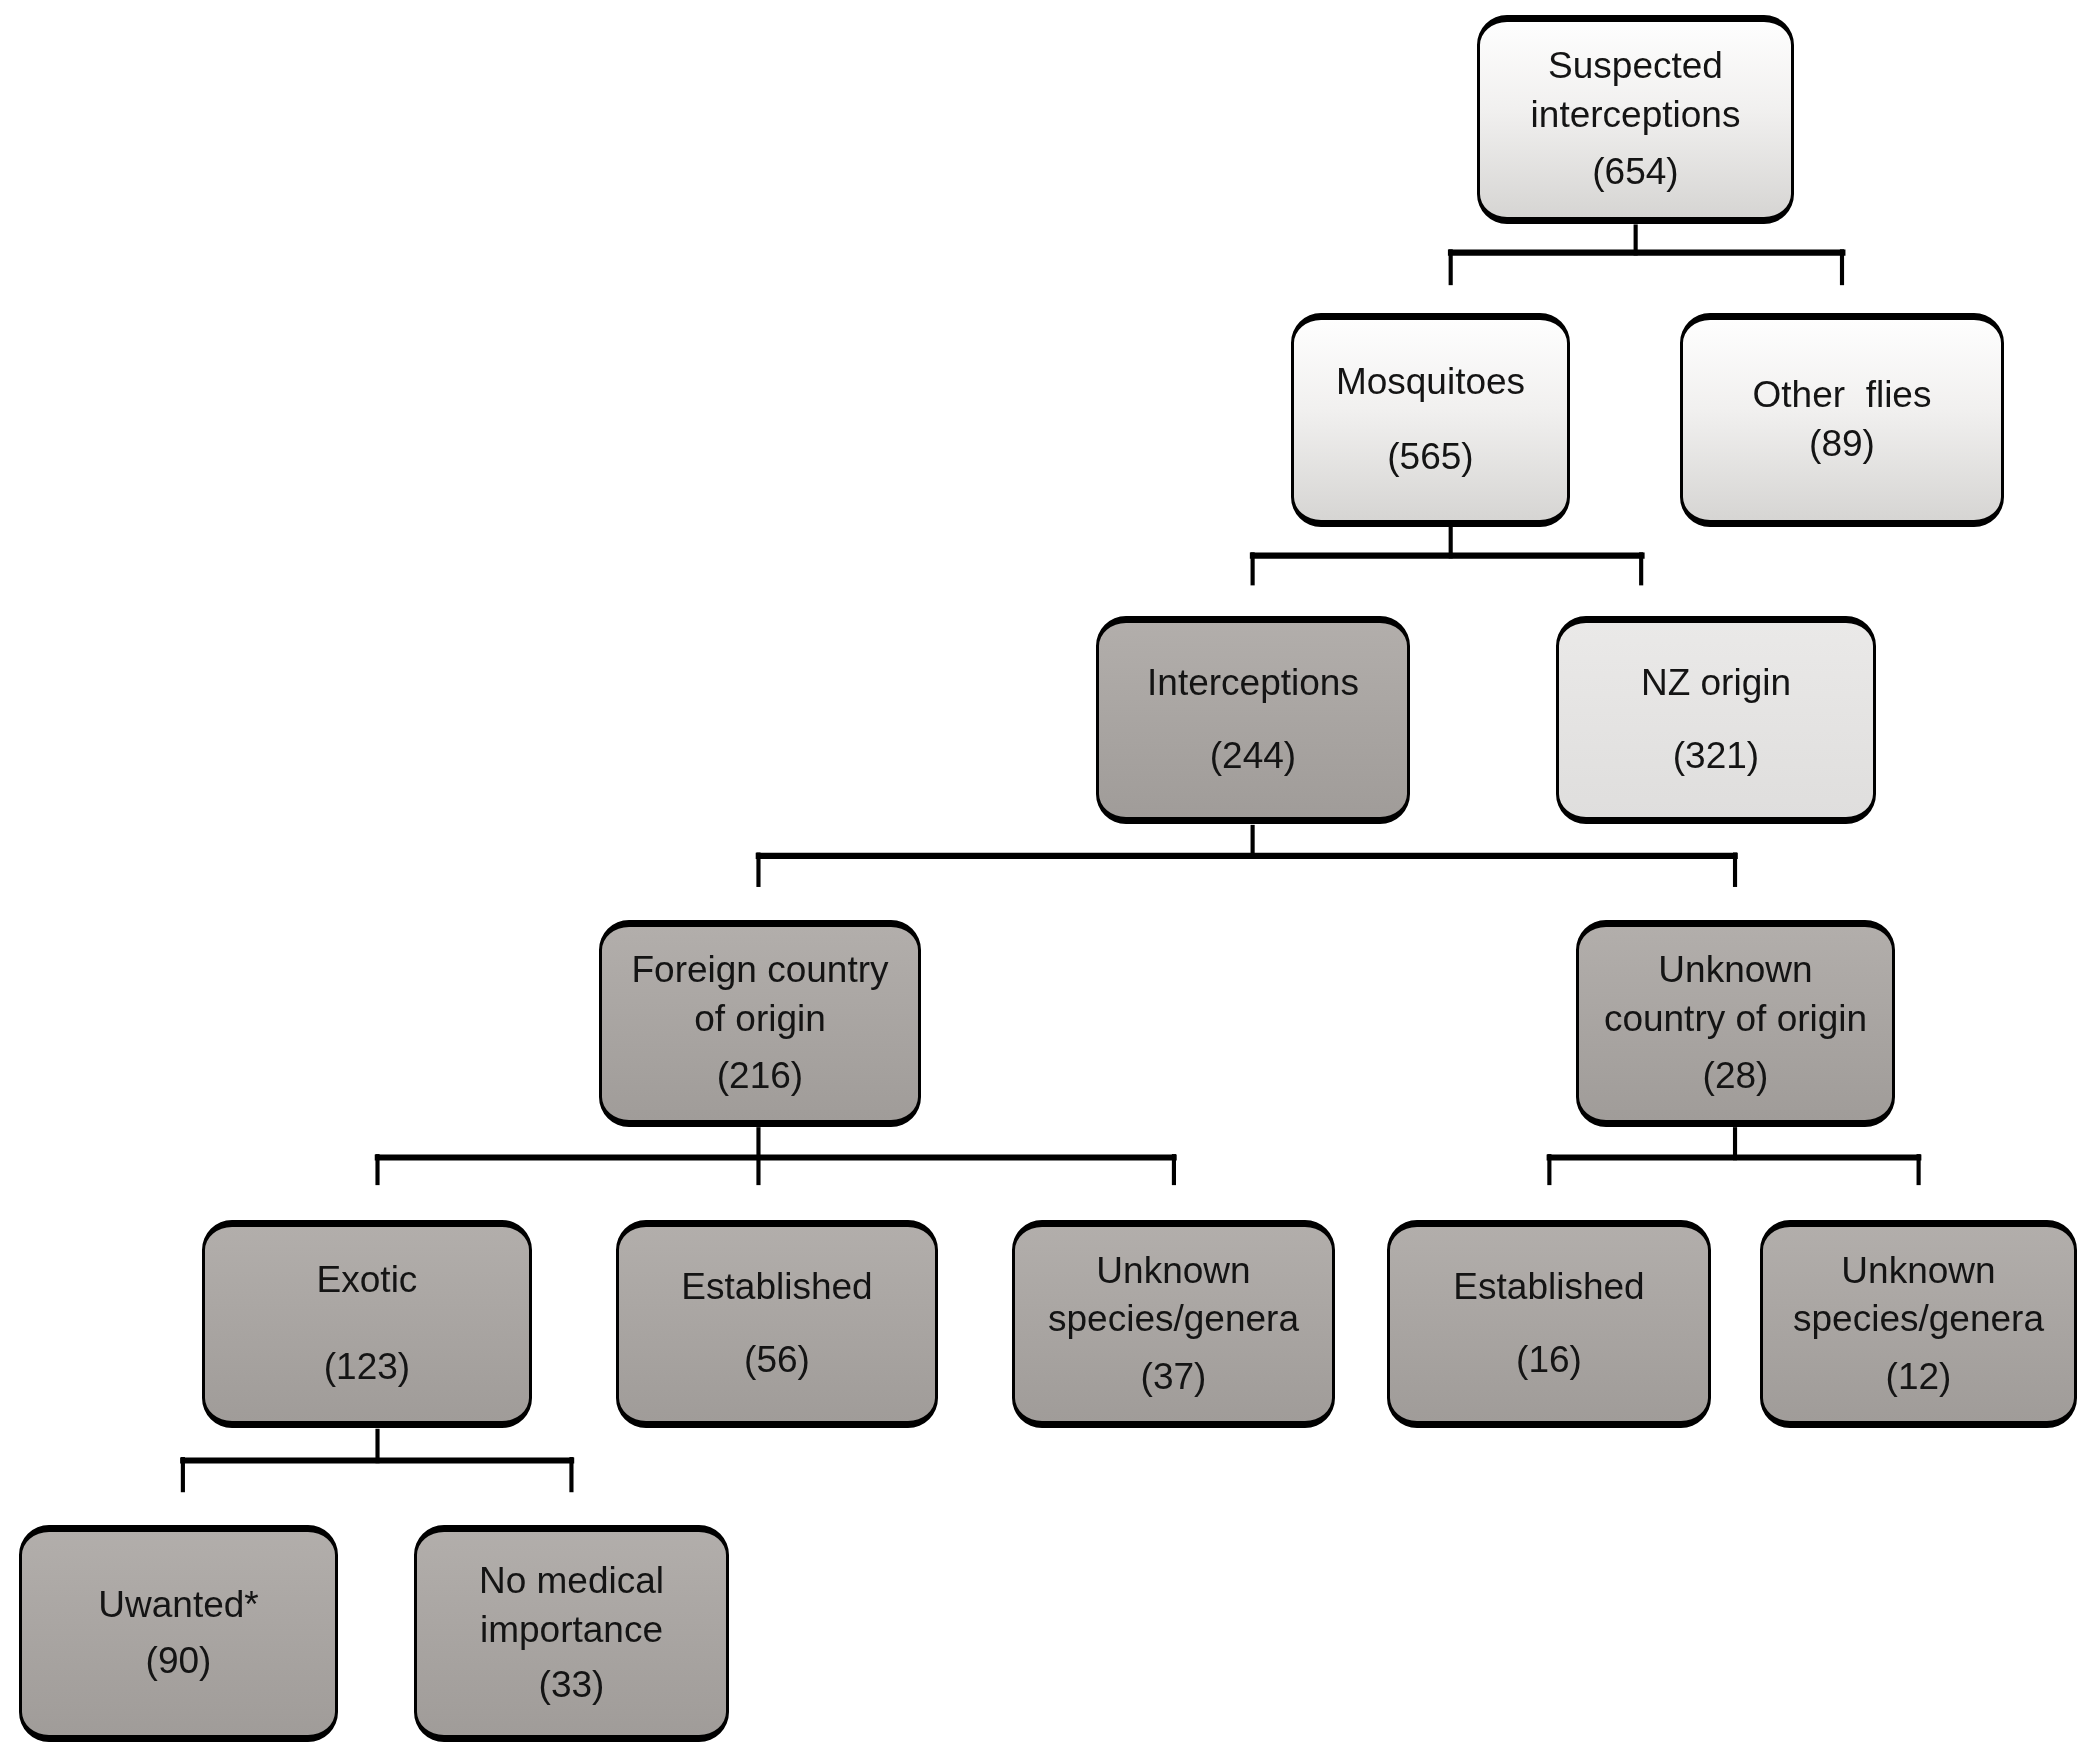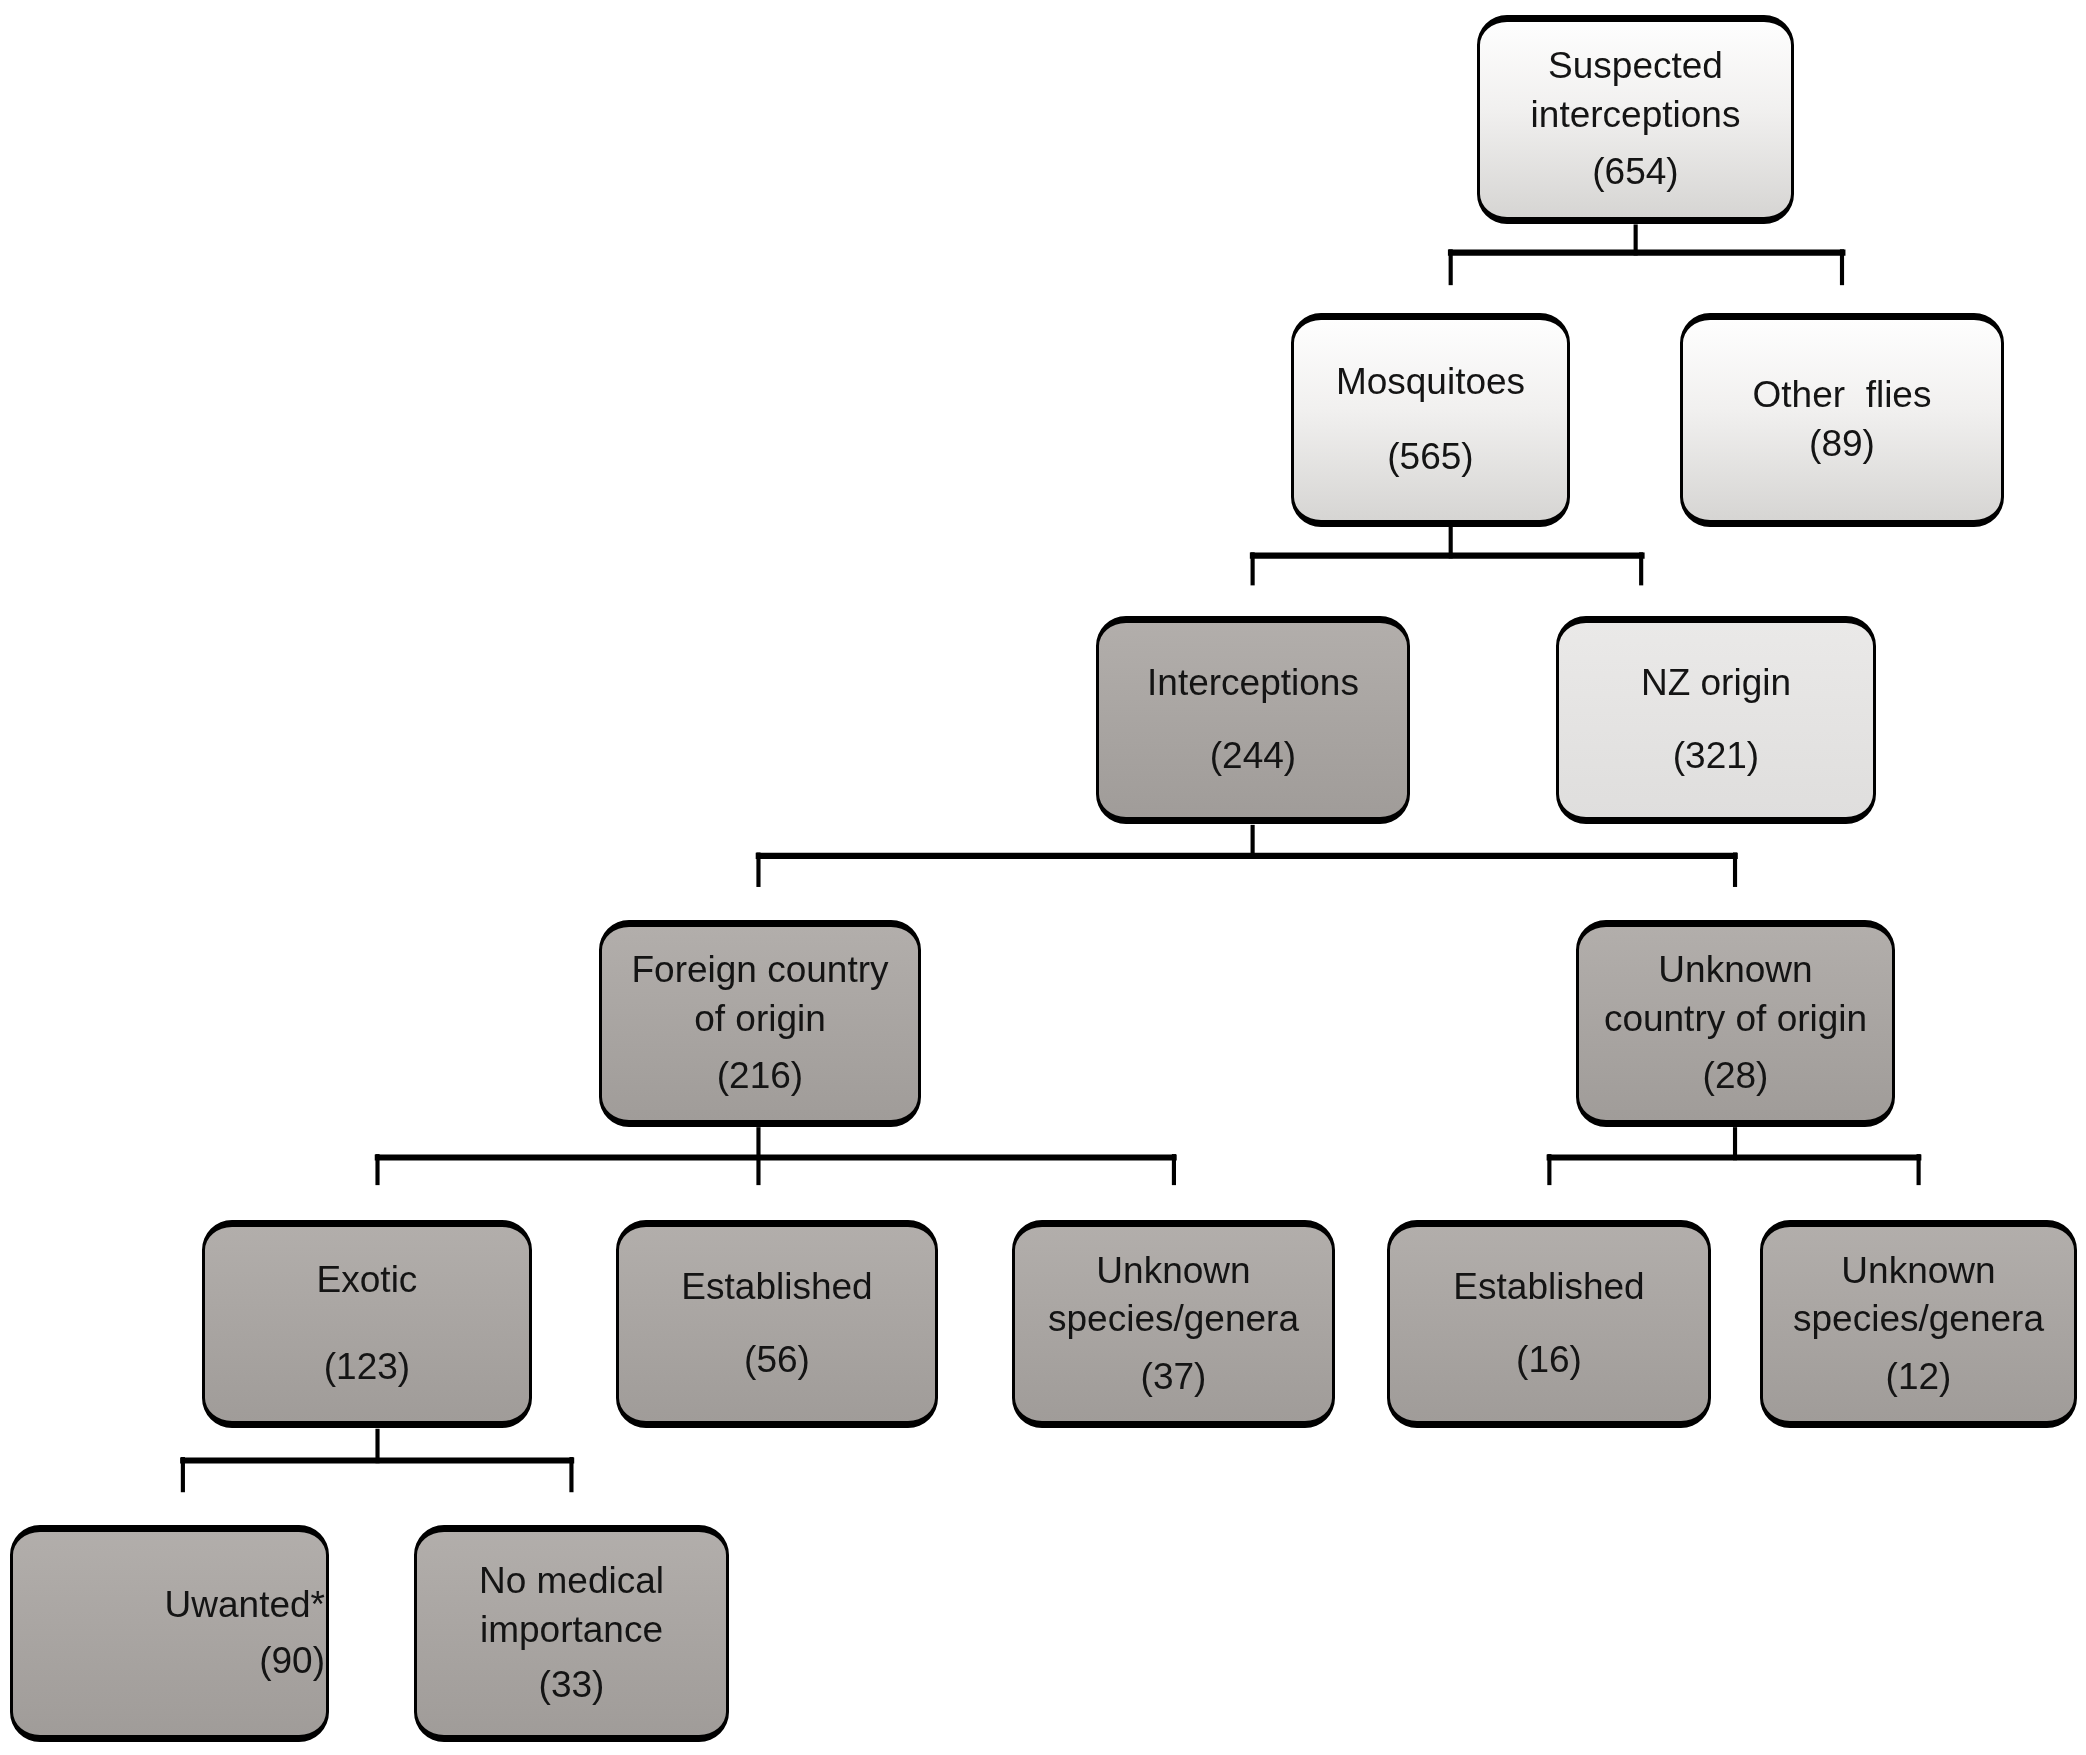--- a/index.html
+++ b/index.html
@@ -28,21 +28,21 @@
   .n-otherflies{left:1680px;top:313px;width:324px;height:214px;justify-content:center;}
   .n-interceptions{left:1096px;top:616px;width:314px;height:208px;}
   .n-nzorigin{left:1556px;top:616px;width:320px;height:208px;}
   .n-foreign{left:599px;top:920px;width:322px;height:207px;}
   .n-unknowncountry{left:1576px;top:920px;width:319px;height:207px;}
   .n-exotic{left:202px;top:1220px;width:330px;height:208px;gap:21px;}
   .n-est56{left:616px;top:1220px;width:322px;height:208px;}
   .n-unk37{left:1012px;top:1220px;width:323px;height:208px;}
   .n-est16{left:1387px;top:1220px;width:324px;height:208px;}
   .n-unk12{left:1760px;top:1220px;width:317px;height:208px;}
-  .n-uwanted{left:10px;top:1525px;width:319px;height:217px;align-items:flex-end;}
+  .n-uwanted{left:19px;top:1525px;width:319px;height:217px;}
   .n-nomedical{left:414px;top:1525px;width:315px;height:217px;}
 </style>
 </head>
 <body>
 
 <div class="canvas">
 
   <svg class="connectors" width="2087" height="1756" viewBox="0 0 3024 2544">
     <g>
       <line x1="2370" y1="325" x2="2370" y2="370" stroke-width="6"></line>

